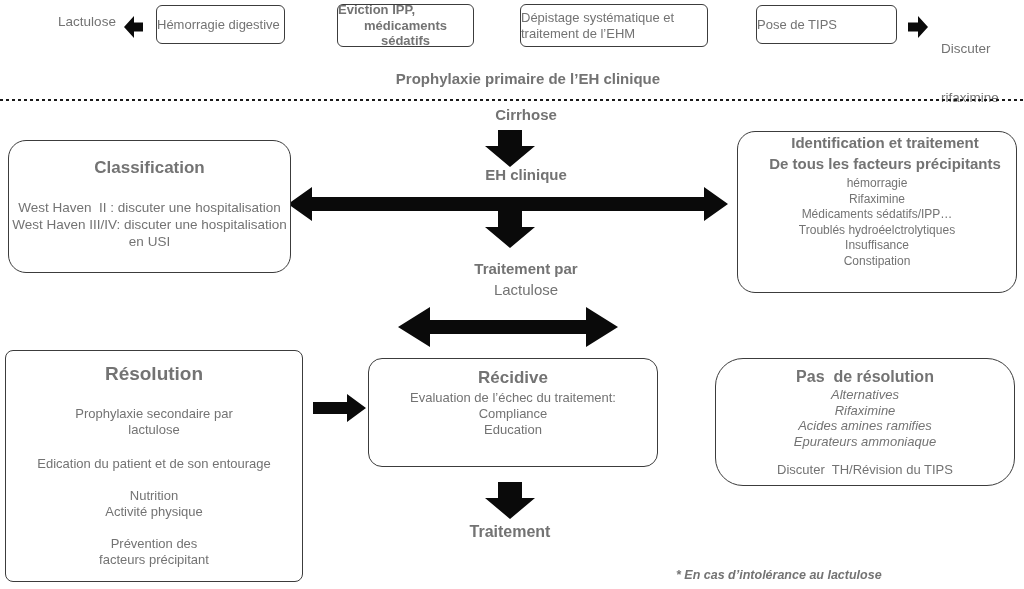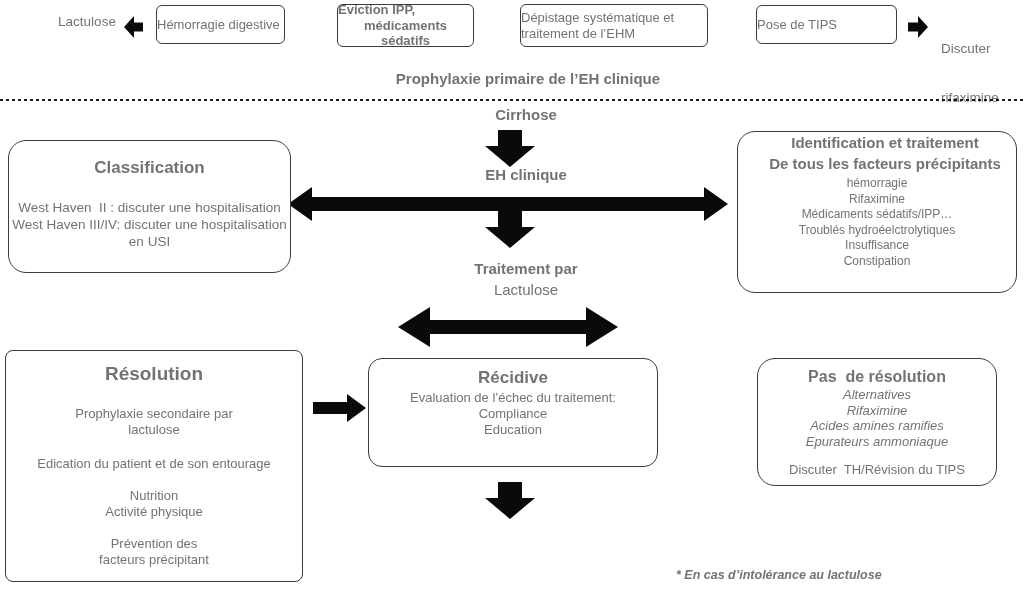--- a/index.html
+++ b/index.html
@@ -148,35 +148,36 @@
 
   <div class="bigbox" style="left:368px;top:358px;width:290px;height:109px;border-radius:14px;">
     <div class="bold fs17" style="margin-top:9px;" data-bind="recidive_box.title">Récidive</div>
     <div class="fs13" style="line-height:16px;margin-top:2px;">
       <div data-bind="recidive_box.lines.0">Evaluation de l’échec du traitement:</div>
       <div data-bind="recidive_box.lines.1">Compliance</div>
       <div data-bind="recidive_box.lines.2">Education</div>
     </div>
   </div>
 
-  <div class="bigbox" style="left:757px;top:358px;width:240px;height:128px;">
+  <div class="bigbox" style="left:715px;top:358px;width:300px;height:128px;border-radius:28px;">
     <div class="bold fs16" style="margin-top:9px;" data-bind="no_resolution_box.title">Pas  de résolution</div>
     <div class="fs13 italic" style="line-height:15.5px;margin-top:1px;">
       <div data-bind="no_resolution_box.italic_items.0">Alternatives</div>
       <div data-bind="no_resolution_box.italic_items.1">Rifaximine</div>
       <div data-bind="no_resolution_box.italic_items.2">Acides amines ramifies</div>
       <div data-bind="no_resolution_box.italic_items.3">Epurateurs ammoniaque</div>
     </div>
     <div class="fs13" style="margin-top:13px;" data-bind="no_resolution_box.footer">Discuter  TH/Révision du TIPS</div>
   </div>
 
   <svg class="arr" style="left:485px;top:482px;" width="50" height="37" viewBox="0 0 50 37">
     <polygon points="13,0 37,0 37,16 50,16 25,37 0,16 13,16"></polygon>
   </svg>
 
+  <div class="txt bold fs16 center" style="left:390px;top:522px;width:240px;" data-bind="final_treatment.title">Traitement</div>
   <div class="txt fs16 center" style="left:390px;top:543px;width:240px;line-height:21px;">
     <div data-bind="final_treatment.lines.0">Lactulose+rifaximine</div>
     
   </div>
 
   <div class="txt bold italic" style="left:676px;top:568px;font-size:12.5px;" data-bind="footnote">* En cas d’intolérance au lactulose</div>
 
 </div>
 
 </body></html>

